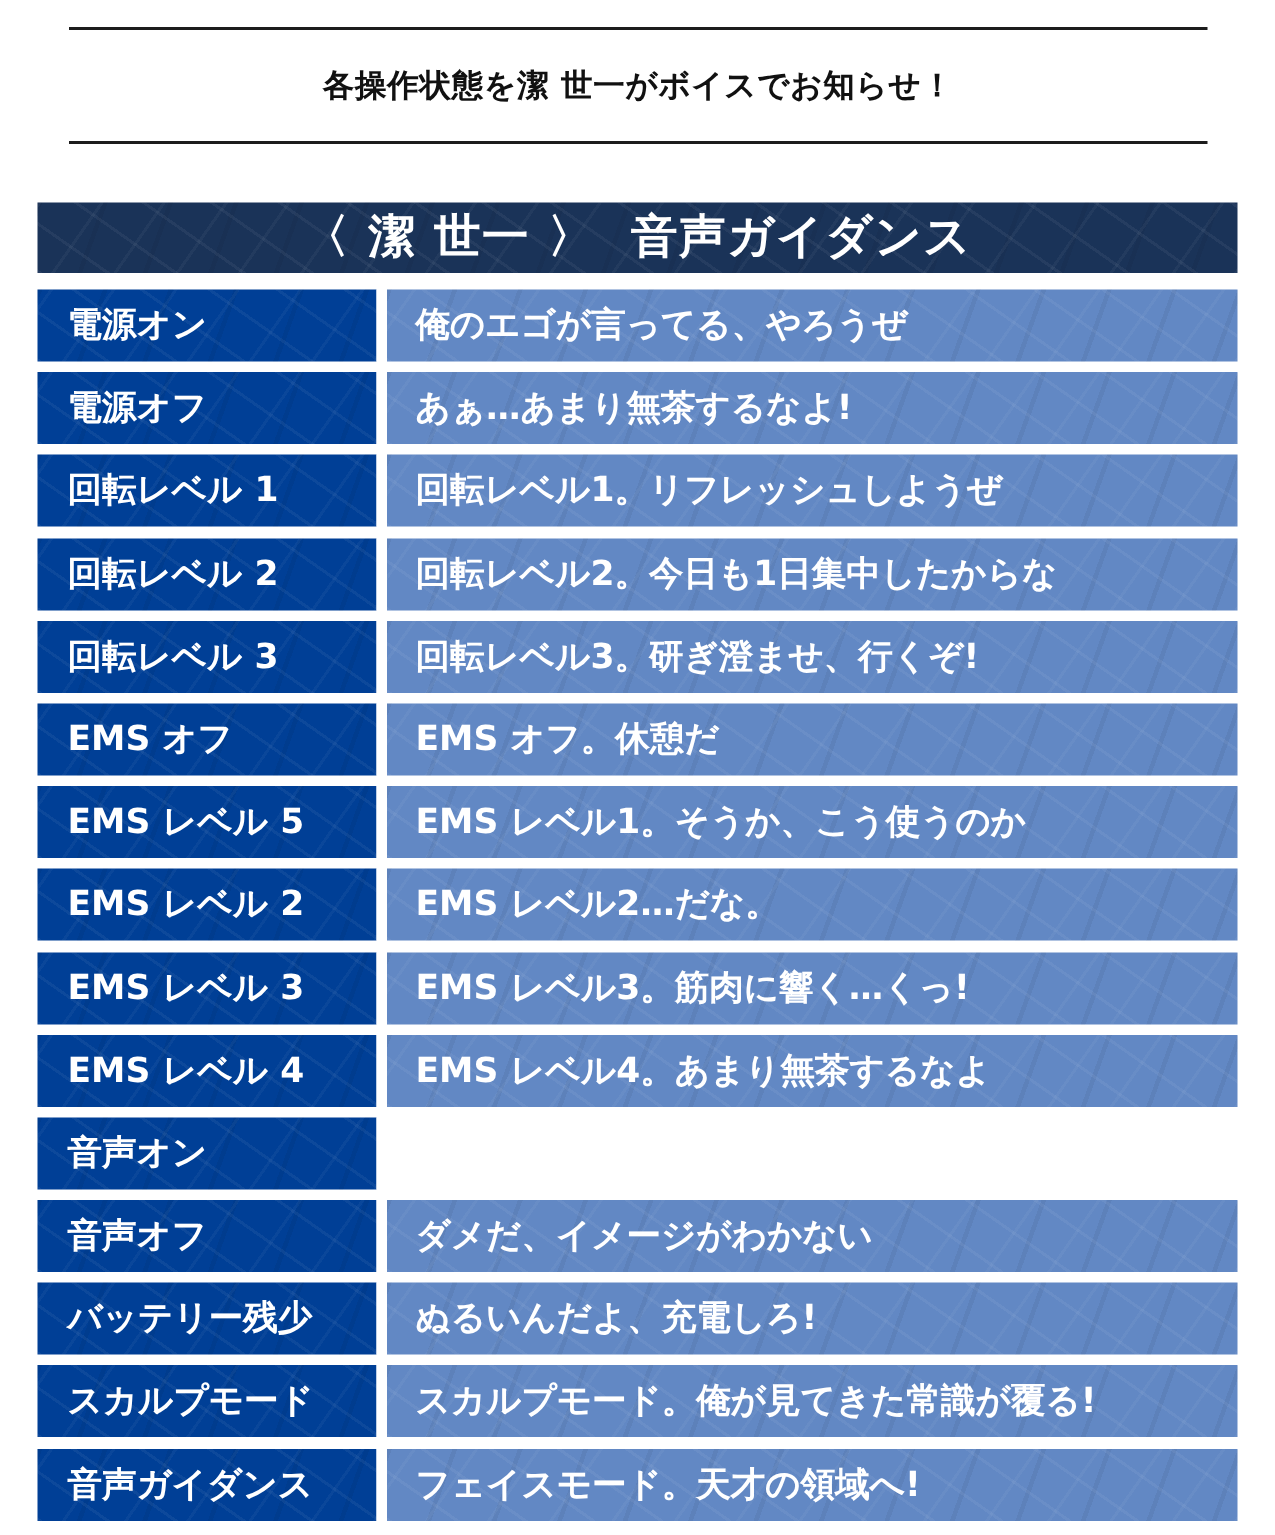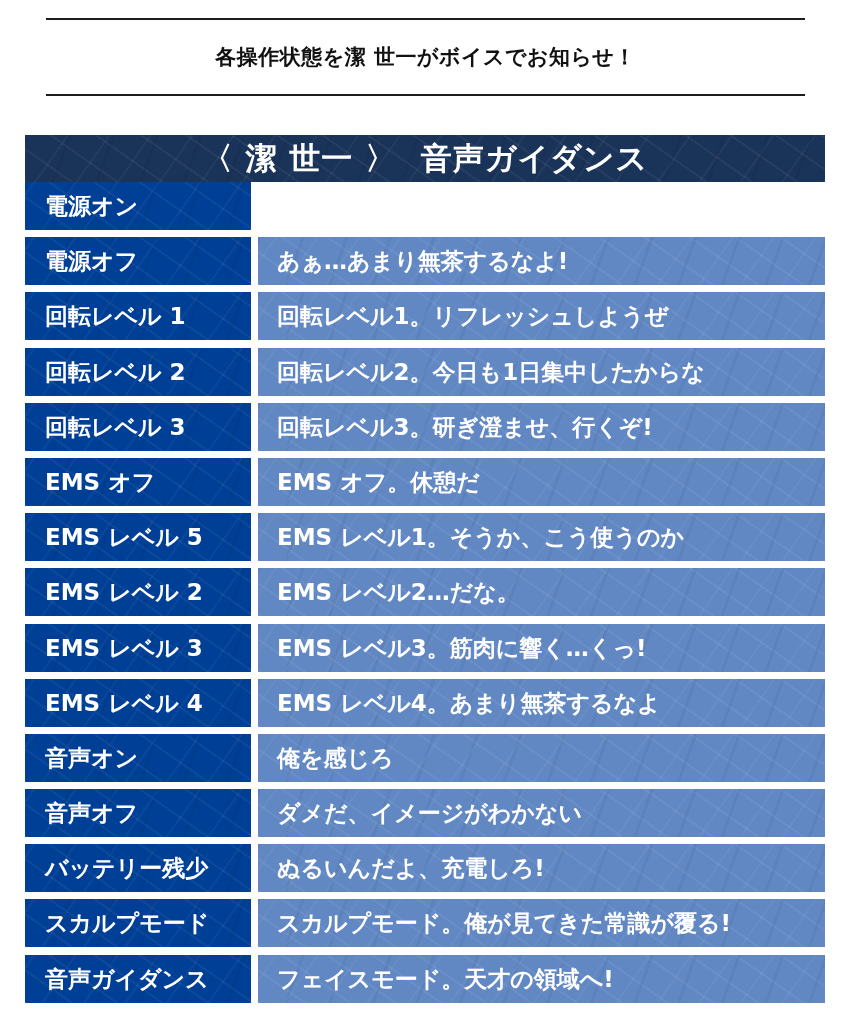--- a/index.html
+++ b/index.html
@@ -61,20 +61,21 @@
       background-color: #1a3358;
       color: #ffffff;
       font-size: 31px;
       font-weight: bold;
       text-align: center;
       line-height: 47px;
       white-space: pre;
       letter-spacing: 1px;
     }
     .rows {
+      margin-top: 11px;
     }
     .row {
       display: flex;
       height: 48px;
       margin-bottom: 7.2px;
     }
     .cell-key {
       width: 226px;
       background-color: #003f96;
       color: #ffffff;
@@ -111,20 +112,21 @@
   <div class="title-text">各操作状態を潔 世一がボイスでお知らせ！</div>
   <div class="rule bottom"></div>
 </div>
 
 <div class="guide-table">
   <div class="table-header pattern">〈 潔 世一 〉  音声ガイダンス</div>
   <div class="rows">
     <div class="row">
       <div class="cell-key pattern">電源オン</div>
       <div class="cell-gap"></div>
+      <div class="cell-voice pattern">俺のエゴが言ってる、やろうぜ</div>
     </div>
     <div class="row">
       <div class="cell-key pattern">電源オフ</div>
       <div class="cell-gap"></div>
       <div class="cell-voice pattern">あぁ…あまり無茶するなよ!</div>
     </div>
     <div class="row">
       <div class="cell-key pattern">回転レベル 1</div>
       <div class="cell-gap"></div>
       <div class="cell-voice pattern">回転レベル1。リフレッシュしようぜ</div>
@@ -160,21 +162,20 @@
       <div class="cell-voice pattern">EMS レベル3。筋肉に響く…くっ!</div>
     </div>
     <div class="row">
       <div class="cell-key pattern">EMS レベル 4</div>
       <div class="cell-gap"></div>
       <div class="cell-voice pattern">EMS レベル4。あまり無茶するなよ</div>
     </div>
     <div class="row">
       <div class="cell-key pattern">音声オン</div>
       <div class="cell-gap"></div>
-      <div class="cell-voice pattern">俺を感じろ</div>
     </div>
     <div class="row">
       <div class="cell-key pattern">音声オフ</div>
       <div class="cell-gap"></div>
       <div class="cell-voice pattern">ダメだ、イメージがわかない</div>
     </div>
     <div class="row">
       <div class="cell-key pattern">バッテリー残少</div>
       <div class="cell-gap"></div>
       <div class="cell-voice pattern">ぬるいんだよ、充電しろ!</div>

